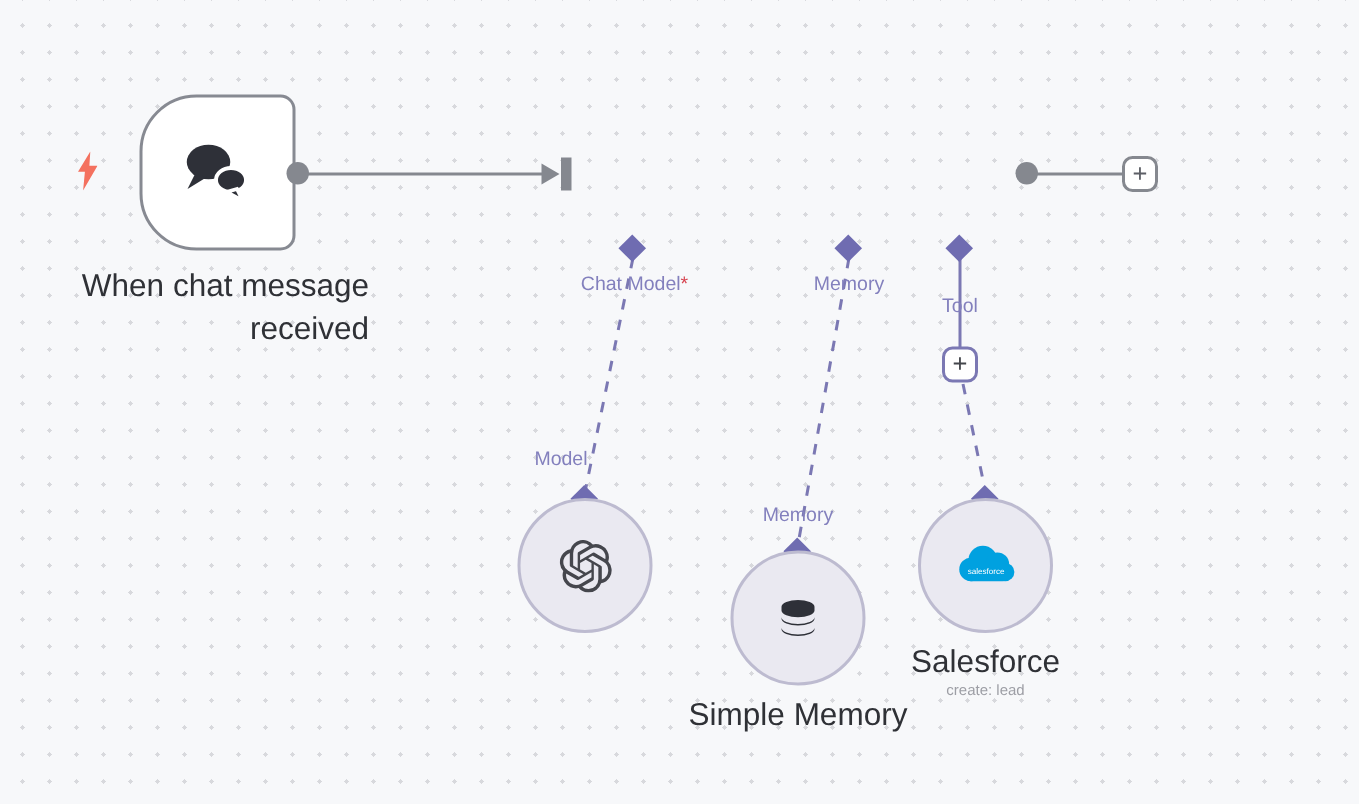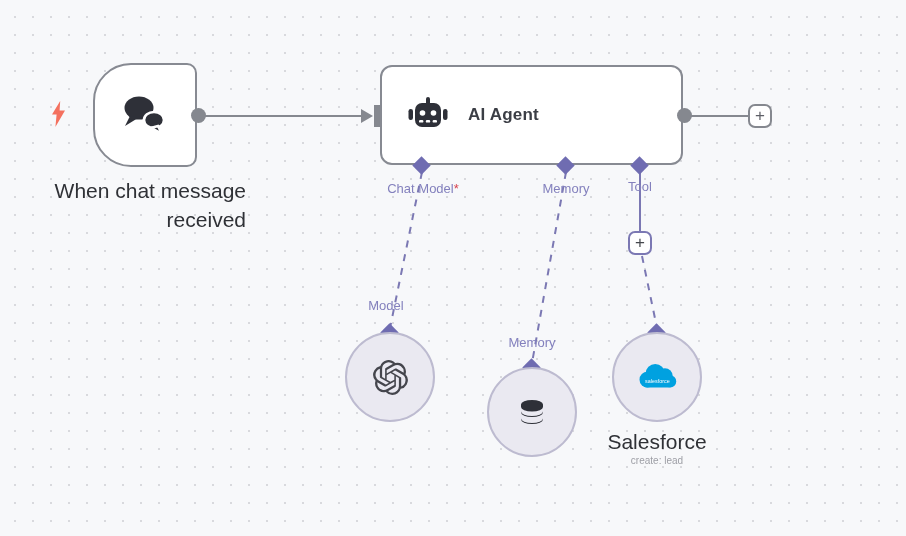--- a/index.html
+++ b/index.html
@@ -114,69 +114,52 @@
         <g stroke="#ffffff" stroke-width="2.6">
           <ellipse cx="33" cy="26" rx="10" ry="8"></ellipse>
           <path d="M37 32 L41 40 L30 34 Z"></path>
         </g>
       </g>
     </svg>
   </div>
   <div class="dot" style="left:191px;top:108px;"></div>
   <div class="node-label trigger-label" style="left:146px;top:177px;">When chat message received</div>
 
-  <div class="agent-node">
-    <svg class="robot" width="44" height="38" viewBox="0 0 44 38">
-      <g fill="#2e3038">
-        <rect x="20" y="1" width="4" height="8" rx="2"></rect>
-        <rect x="9" y="7" width="26" height="24" rx="7"></rect>
-        <rect x="2.5" y="13" width="4.5" height="11" rx="2.2"></rect>
-        <rect x="37" y="13" width="4.5" height="11" rx="2.2"></rect>
-      </g>
-      <circle cx="16.5" cy="17" r="2.8" fill="#ffffff"></circle>
-      <circle cx="27.5" cy="17" r="2.8" fill="#ffffff"></circle>
-      <g fill="#ffffff">
-        <rect x="13" y="24" width="4.4" height="2.6" rx="1.2"></rect>
-        <rect x="19.8" y="24" width="4.4" height="2.6" rx="1.2"></rect>
-        <rect x="26.6" y="24" width="4.4" height="2.6" rx="1.2"></rect>
-      </g>
-    </svg>
-    <div class="agent-title">AI Agent</div>
-  </div>
   <div class="dot" style="left:677px;top:108px;"></div>
 
   <div class="diamond" style="left:415px;top:159px;"></div>
   <div class="diamond" style="left:559px;top:159px;"></div>
   <div class="diamond" style="left:633px;top:159px;"></div>
   <div class="port-label" style="left:423px;top:181px;"><span>Chat Model</span><span class="req">*</span></div>
   <div class="port-label" style="left:566px;top:181px;">Memory</div>
-  <div class="port-label" style="left:640px;top:179px;">Tool</div>
+  <div class="port-label" style="left:640px;top:196px;">Tool</div>
 
   <div class="plus-btn" style="left:748px;top:104px;">+</div>
   <div class="plus-btn purple" style="left:628px;top:231px;">+</div>
 
-  <div class="port-label" style="left:386px;top:298px;">Model</div>
+  <div class="port-label" style="left:374px;top:298px;">Model</div>
   <div class="diamond" style="left:383px;top:326px;"></div>
   <div class="circle-node" style="left:345px;top:332px;">
     <svg width="35" height="35" viewBox="0 0 24 24">
       <path fill="#45464d" d="M22.2819 9.8211a5.9847 5.9847 0 0 0-.5157-4.9108 6.0462 6.0462 0 0 0-6.5098-2.9A6.0651 6.0651 0 0 0 4.9807 4.1818a5.9847 5.9847 0 0 0-3.9977 2.9 6.0462 6.0462 0 0 0 .7427 7.0966 5.98 5.98 0 0 0 .511 4.9107 6.051 6.051 0 0 0 6.5146 2.9001A5.9847 5.9847 0 0 0 13.2599 24a6.0557 6.0557 0 0 0 5.7718-4.2058 5.9894 5.9894 0 0 0 3.9977-2.9001 6.0557 6.0557 0 0 0-.7475-7.073zm-9.022 12.6081a4.4755 4.4755 0 0 1-2.8764-1.0408l.1419-.0804 4.7783-2.7582a.7948.7948 0 0 0 .3927-.6813v-6.7369l2.02 1.1686a.071.071 0 0 1 .038.052v5.5826a4.504 4.504 0 0 1-4.4945 4.4944zm-9.6607-4.1254a4.4708 4.4708 0 0 1-.5346-3.0137l.142.0852 4.783 2.7582a.7712.7712 0 0 0 .7806 0l5.8428-3.3685v2.3324a.0804.0804 0 0 1-.0332.0615L9.74 19.9502a4.4992 4.4992 0 0 1-6.1408-1.6464zM2.3408 7.8956a4.485 4.485 0 0 1 2.3655-1.9728V11.6a.7664.7664 0 0 0 .3879.6765l5.8144 3.3543-2.0201 1.1685a.0757.0757 0 0 1-.071 0l-4.8303-2.7865A4.504 4.504 0 0 1 2.3408 7.8956zm16.5963 3.8558L13.1038 8.364 15.1192 7.2a.0757.0757 0 0 1 .071 0l4.8303 2.7913a4.4944 4.4944 0 0 1-.6765 8.1042v-5.6772a.79.79 0 0 0-.4069-.6765zm2.0107-3.0231l-.142-.0852-4.7735-2.7818a.7759.7759 0 0 0-.7854 0L9.409 9.2297V6.8974a.0662.0662 0 0 1 .0284-.0615l4.8303-2.7866a4.4992 4.4992 0 0 1 6.6802 4.66zM8.3065 12.863l-2.02-1.1638a.0804.0804 0 0 1-.038-.0567V6.0742a4.4992 4.4992 0 0 1 7.3757-3.4537l-.142.0805L8.704 5.459a.7948.7948 0 0 0-.3927.6813zm1.0976-2.3654l2.602-1.4998 2.6069 1.4998v2.9994l-2.5974 1.4997-2.6067-1.4997z"></path>
     </svg>
   </div>
 
   <div class="port-label" style="left:532px;top:335px;">Memory</div>
   <div class="diamond" style="left:525px;top:361px;"></div>
   <div class="circle-node" style="left:487px;top:367px;">
     <svg width="34" height="34" viewBox="0 0 34 34">
       <g fill="#2e3038">
         <path d="M6 9.5 a11 4.5 0 0 1 22 0 v2.5 a11 4.5 0 0 1 -22 0 z"></path>
         <path d="M6 17.5 a11 4.5 0 0 0 22 0 v-1 a11 4.5 0 0 1 -22 0 z"></path>
         <path d="M6 24.5 a11 4.5 0 0 0 22 0 v-1 a11 4.5 0 0 1 -22 0 z"></path>
       </g>
     </svg>
   </div>
+  <div class="node-label" style="left:532px;top:463px;">Simple Memory</div>
 
   <div class="diamond" style="left:650px;top:326px;"></div>
   <div class="circle-node" style="left:612px;top:332px;">
     <svg width="42" height="30" viewBox="0 0 48 34">
       <g fill="#00a1e0">
         <circle cx="13" cy="20" r="9"></circle>
         <circle cx="22" cy="13" r="11"></circle>
         <circle cx="33" cy="16" r="9"></circle>
         <circle cx="39" cy="22" r="7"></circle>
         <rect x="7" y="17" width="36" height="12" rx="6"></rect>

